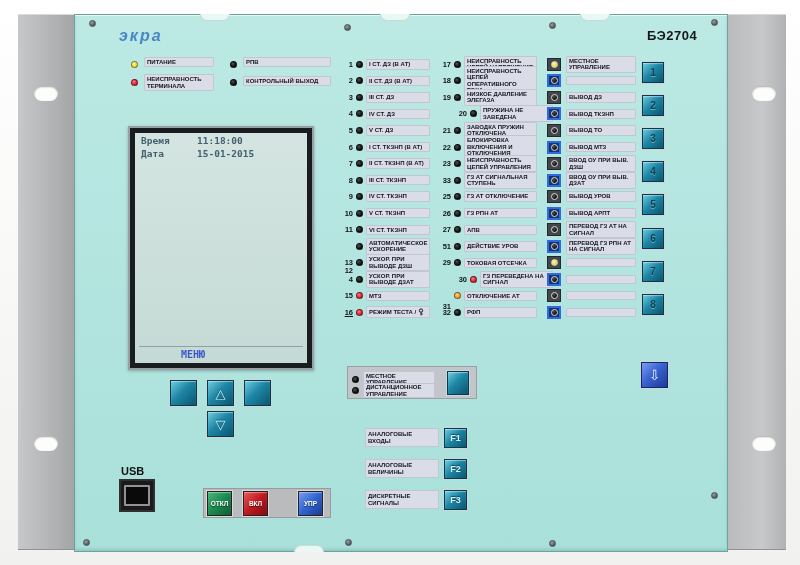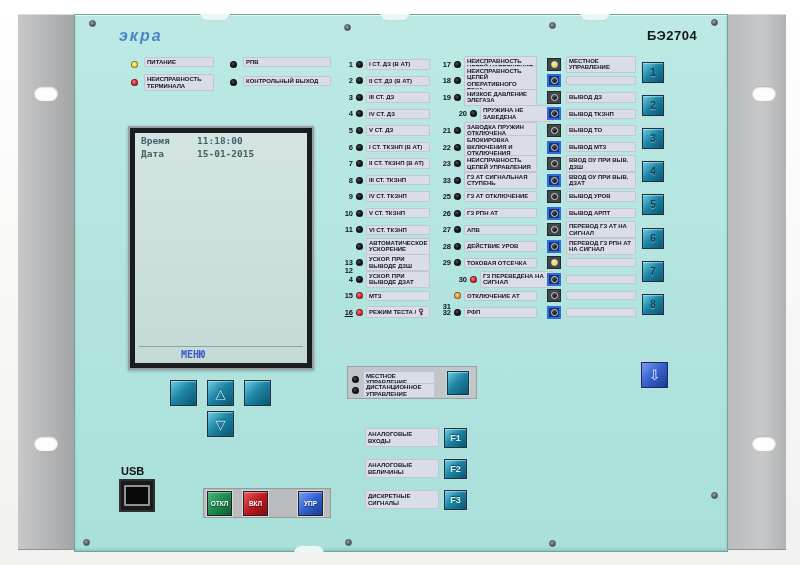--- a/index.html
+++ b/index.html
@@ -263,21 +263,21 @@
           <span class="snum" style="width: 16px;">26</span>
           <span class="led"></span>
           <div class="lbox" style="width: 73px;">ГЗ РПН АТ</div>
         </div>
         <div class="srow">
           <span class="snum" style="width: 16px;">27</span>
           <span class="led"></span>
           <div class="lbox" style="width: 73px;">АПВ</div>
         </div>
         <div class="srow">
-          <span class="snum" style="width: 16px;">28</span>
+          <span class="snum" style="width: 16px;">51</span>
           <span class="led"></span>
           <div class="lbox" style="width: 73px;">ДЕЙСТВИЕ УРОВ</div>
         </div>
         <div class="srow">
           <span class="snum" style="width: 16px;">29</span>
           <span class="led"></span>
           <div class="lbox" style="width: 73px;">ТОКОВАЯ ОТСЕЧКА</div>
         </div>
         <div class="srow">
           <span class="snum" style="width: 16px; margin-left: 16px;">30</span>

